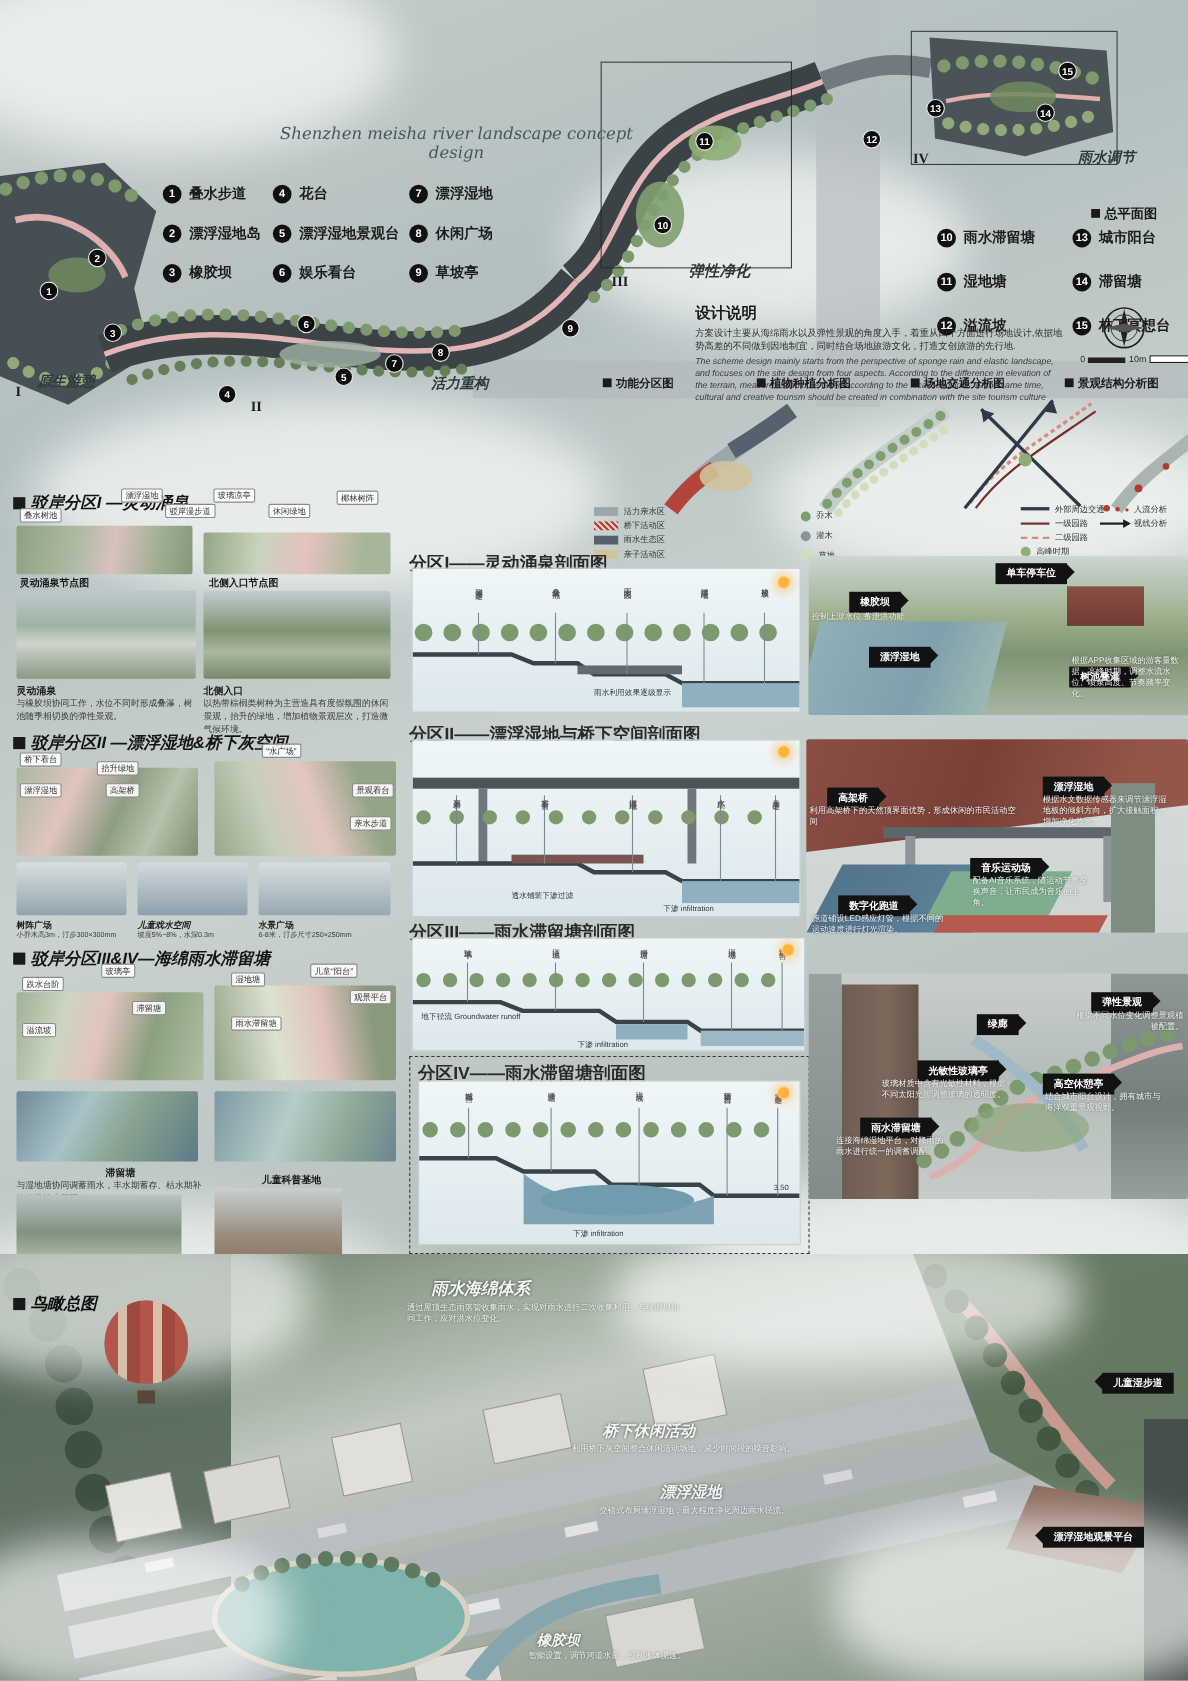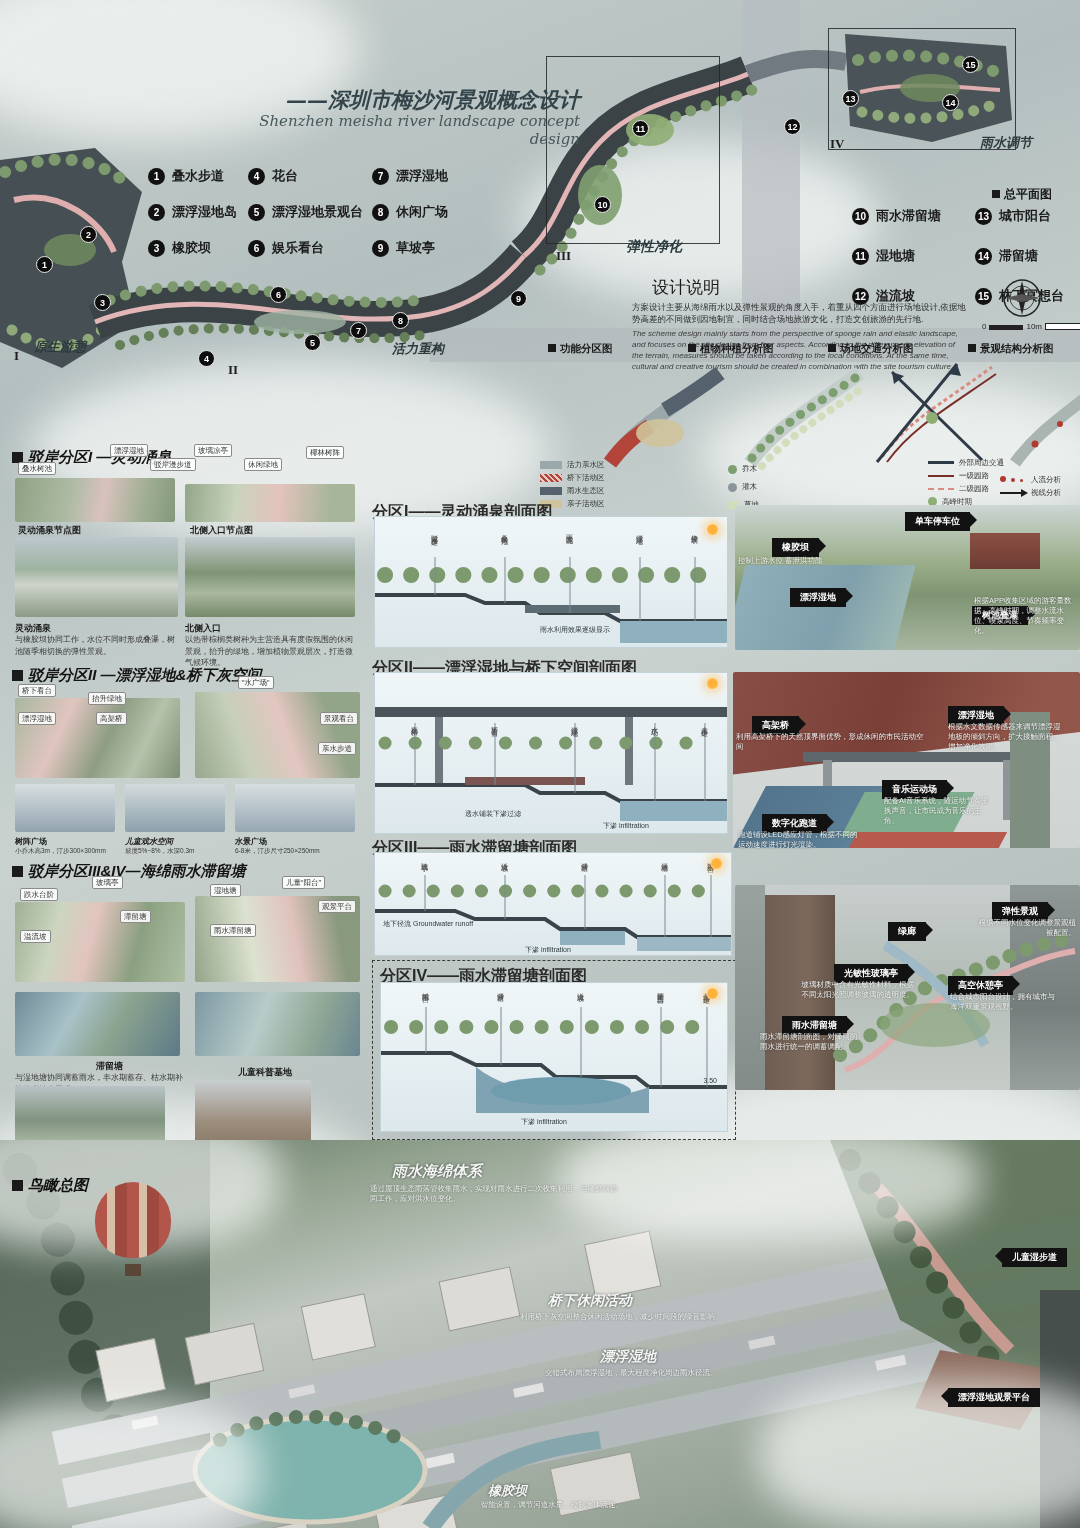--- a/index.html
+++ b/index.html
@@ -7,21 +7,21 @@
     font-family:"Liberation Sans","DejaVu Sans",sans-serif;color:#222;
     background:linear-gradient(160deg,#c6cecb 0%,#b3bfbf 22%,#c9d2cf 45%,#b7c1bf 68%,#c2cac6 100%);}
   .cloud{position:absolute;border-radius:50%;filter:blur(22px);background:rgba(245,248,247,.75);}
   .fog{position:absolute;filter:blur(18px);background:rgba(250,252,251,.65);border-radius:40%;}
   
   .title{position:absolute;left:10px;top:4px;font-family:"DejaVu Serif","Liberation Serif",serif;
     font-style:italic;font-weight:bold;font-size:56px;letter-spacing:6px;color:#2e3d40;
     text-shadow:1px 1px 2px rgba(255,255,255,.35);}
   .sub-cn{position:absolute;left:250px;top:86px;width:330px;text-align:right;
     font-family:"DejaVu Serif",serif;font-style:italic;font-weight:bold;font-size:21px;color:#33454a;}
-  .sub-en{position:absolute;left:250px;top:112px;width:330px;text-align:right;
+  .sub-en{position:absolute;left:250px;top:112px;width:330px;text-align:center;
     font-family:"DejaVu Serif",serif;font-style:italic;font-size:15px;color:#46585c;}
   .sechdr{position:absolute;font-weight:bold;font-style:italic;font-size:15px;color:#141414;white-space:nowrap;}
   .sq{display:inline-block;width:11px;height:11px;background:#1a1a1a;margin-right:5px;vertical-align:-1px;}
   .sq-s{display:inline-block;width:8px;height:8px;background:#1a1a1a;margin-right:4px;}
   .minihdr{position:absolute;font-weight:bold;font-size:11px;color:#1a1a1a;white-space:nowrap;}
   .calli{position:absolute;font-family:"DejaVu Serif",serif;font-style:italic;font-weight:bold;color:#2c3a3d;white-space:nowrap;}
   .calli-w{position:absolute;font-family:"DejaVu Serif",serif;font-style:italic;font-weight:bold;color:#f4f6f5;
     text-shadow:0 0 3px rgba(0,0,0,.6);white-space:nowrap;}
   .tinytxt-w{position:absolute;font-size:7.5px;line-height:1.35;color:#f2f4f3;text-shadow:0 0 2px rgba(0,0,0,.55);}
   
@@ -125,21 +125,20 @@
   <div class="num-dot" style="left:350px;top:322px;">7</div>
   <div class="num-dot" style="left:392px;top:312px;">8</div>
   <div class="num-dot" style="left:510px;top:290px;">9</div>
   <div class="num-dot" style="left:594px;top:196px;">10</div>
   <div class="num-dot" style="left:632px;top:120px;">11</div>
   <div class="num-dot" style="left:784px;top:118px;">12</div>
   <div class="num-dot" style="left:842px;top:90px;">13</div>
   <div class="num-dot" style="left:942px;top:94px;">14</div>
   <div class="num-dot" style="left:962px;top:56px;">15</div>
 
-  <div class="sub-cn">——深圳市梅沙河景观概念设计</div>
   <div class="sub-en">Shenzhen meisha river landscape concept design</div>
 
   <div class="leg-item" style="left:148px;top:167px;">
     <span class="leg-num">1</span>
     <span class="leg-lab">叠水步道</span>
     </div>
   <div class="leg-item" style="left:148px;top:203px;">
     <span class="leg-num">2</span>
     <span class="leg-lab">漂浮湿地岛</span>
     </div>
@@ -193,21 +192,21 @@
   <div class="leg-item" style="left:975px;top:247px;">
     <span class="leg-num">14</span>
     <span class="leg-lab">滞留塘</span>
     </div>
   <div class="leg-item" style="left:975px;top:287px;">
     <span class="leg-num">15</span>
     <span class="leg-lab">林下冥想台</span>
     </div>
 
   <div style="position:absolute;left:632px;top:276px;width:336px;">
-    <div style="font-size:17px;font-weight:normal;color:#1a1a1a;margin-left:20px;">设计说明</div>
+    <div style="font-size:14px;font-weight:bold;color:#1a1a1a;">设计说明</div>
     <div style="font-size:8.5px;line-height:1.45;color:#2e2e2e;margin-top:2px;">方案设计主要从海绵雨水以及弹性景观的角度入手，着重从四个方面进行场地设计,依据地势高差的不同做到因地制宜，同时结合场地旅游文化，打造文创旅游的先行地.</div>
     <div style="font-size:8px;line-height:1.4;color:#3c3c3c;font-style:italic;margin-top:2px;">The scheme design mainly starts from the perspective of sponge rain and elastic landscape, and focuses on the site design from four aspects. According to the difference in elevation of the terrain, measures should be taken according to the local conditions. At the same time, cultural and creative tourism should be created in combination with the site tourism culture</div>
   </div>
 
   <svg width="44" height="44" style="position:absolute;left:1000px;top:276px;">
     <circle cx="22" cy="22" r="18" fill="none" stroke="#222" stroke-width="1.5"></circle>
     <circle cx="22" cy="22" r="12" fill="none" stroke="#222" stroke-width="0.8"></circle>
     <path d="M22,5 L26,22 L22,39 L18,22 Z" fill="#222"></path>
     <path d="M5,22 L22,18 L39,22 L22,26 Z" fill="#555"></path>
   </svg>
@@ -299,21 +298,21 @@
       </div>
     <div class="row">
         <span class="sw-line" style="border-top-style:dashed;border-color:#d98b80;"></span>
         <span>二级园路</span>
       </div>
     <div class="row">
         <span class="sw-dot" style="background:#8fae74;"></span>
         <span>高峰时期</span>
       </div>
   </div>
-  <div class="an-leg" style="left:1000px;top:473px;">
+  <div class="an-leg" style="left:1000px;top:456px;text-align:right;">
     <div class="row">
         <span style="margin-right:5px;flex:0 0 26px;">
       <span style="display:inline-block;width:6px;height:6px;border-radius:50%;background:#b03a30;"></span>
       <span style="display:inline-block;width:4px;height:4px;border-radius:50%;background:#b03a30;margin-left:3px;"></span>
       <span style="display:inline-block;width:3px;height:3px;border-radius:50%;background:#b03a30;margin-left:3px;"></span></span>
       <span>人流分析</span>
       </div>
     <div class="row">
         <span class="sw-line" style="border-color:#1c1c1c;position:relative;">
           <span style="position:absolute;right:-2px;top:-5px;border-left:7px solid #1c1c1c;border-top:4px solid transparent;border-bottom:4px solid transparent;"></span>
@@ -528,21 +527,21 @@
     </svg>
   </div>
   <div class="btag" style="left:992px;top:902px;">弹性景观</div>
   <div class="tinytxt-w" style="left:976px;top:918px;width:100px;text-align:right;">根据不同水位变化调整景观植被配置。</div>
   <div class="btag" style="left:888px;top:922px;text-align:right;">绿廊</div>
   <div class="btag" style="left:834px;top:964px;">光敏性玻璃亭</div>
   <div class="tinytxt-w" style="left:796px;top:980px;width:118px;text-align:right;">玻璃材质中含有光敏性材料，根据不同太阳光照调整玻璃的透明度。</div>
   <div class="btag" style="left:948px;top:976px;">高空休憩亭</div>
   <div class="tinytxt-w" style="left:950px;top:992px;width:110px;">结合城市阳台设计，拥有城市与海洋双重景观视野。</div>
   <div class="btag" style="left:782px;top:1016px;">雨水滞留塘</div>
-  <div class="tinytxt-w" style="left:760px;top:1032px;width:100px;">雨水滞留塘剖面图，对降雨的雨水进行统一的调蓄调配。</div>
+  <div class="tinytxt-w" style="left:760px;top:1032px;width:100px;">连接海绵湿地平台，对降雨的雨水进行统一的调蓄调配。</div>
 
   <div style="position:absolute;left:0;top:1140px;width:1080px;height:388px;overflow:hidden;">
     <div style="position:absolute;inset:0;background:linear-gradient(165deg,#5d6f60 0%,#8fa08c 18%,#c2c9c2 38%,#aeb6ae 58%,#9aa69a 78%,#7d8f80 100%);"></div>
     <svg width="1080" height="388" style="position:absolute;left:0;top:0;">
 
       <rect x="0" y="0" width="210" height="388" fill="#4f6253" opacity="0.85"></rect>
       <path d="M20,30 C80,90 60,200 120,300" stroke="#3d5042" stroke-width="34" stroke-dasharray="0.1 40" stroke-linecap="round" fill="none"></path>
 
       <g transform="rotate(-12 540 280)">
         <rect x="60" y="190" width="1100" height="34" fill="#b9bec0"></rect>

